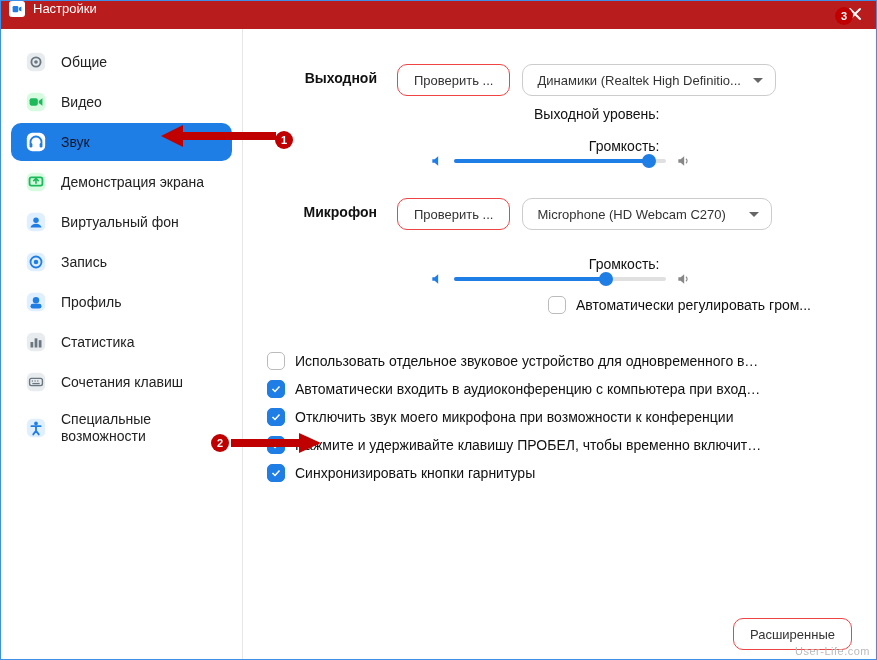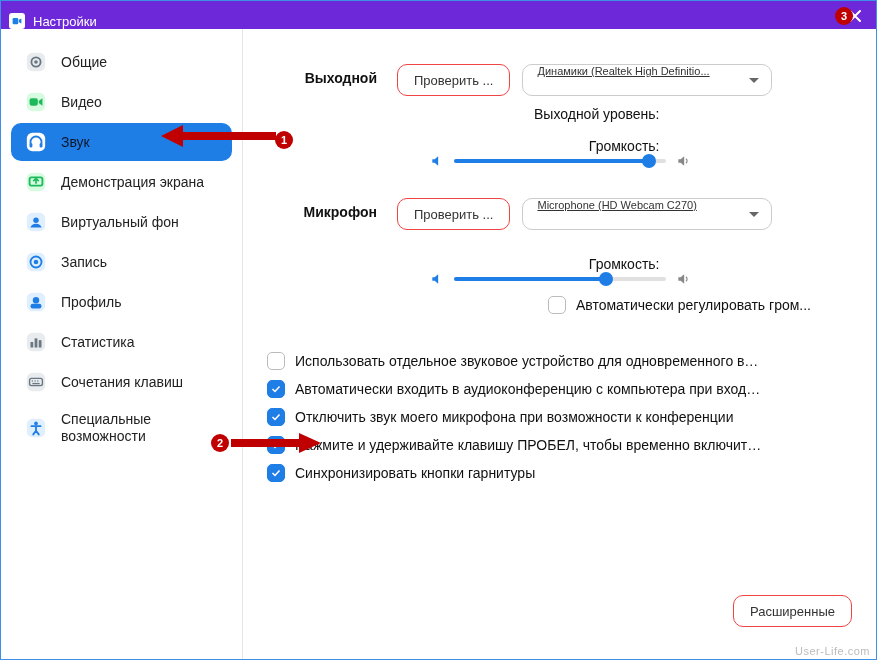--- a/index.html
+++ b/index.html
@@ -1,51 +1,51 @@
 <!DOCTYPE html>
 <html><head>
 <meta charset="utf-8">
 <style>
   * { box-sizing: border-box; margin: 0; padding: 0; font-family: -apple-system, "Segoe UI", Arial, sans-serif; }
   body { width: 877px; height: 660px; background: #fff; position: relative; overflow: hidden; border: 1px solid #3e8fe6; }
   
-  .titlebar { height: 28px; background: #6d28d9; color: #fff; display: flex; align-items: flex-end; padding: 0 8px; font-size: 13px; }
+  .titlebar { height: 28px; background: #b91c1c; color: #fff; display: flex; align-items: flex-start; padding: 0 8px; font-size: 13px; }
   .titlebar .app-icon { width: 16px; height: 16px; background: #fff; border-radius: 3px; margin-right: 8px; display: flex; align-items: center; justify-content: center; color: #1f7de6; font-size: 10px; }
   .titlebar .title { flex: 1; }
   .titlebar .close { width: 26px; height: 26px; display: flex; align-items: center; justify-content: center; cursor: pointer; font-size: 18px; }
   
   .main { display: flex; height: calc(100% - 28px); }
   .sidebar { width: 242px; padding: 14px 10px 6px 10px; border-right: 1px solid #e6e6e6; }
   .sidebar-item { display: flex; align-items: center; gap: 14px; padding: 8px 14px; border-radius: 10px; color: #222; font-size: 14px; cursor: pointer; margin-bottom: 2px; }
   .sidebar-item.active { background: #1f7de6; color: #0f172a; }
   .sidebar-icon { width: 22px; height: 22px; display: flex; align-items: center; justify-content: center; flex-shrink: 0; }
   .sidebar-item .label { line-height: 1.2; }
   .content { flex: 1; padding: 35px 24px 24px 24px; position: relative; overflow: hidden; }
   .section { display: flex; margin-bottom: 10px; }
   .section-label { width: 130px; text-align: right; font-weight: 700; font-size: 14px; color: #111; padding-right: 20px; padding-top: 6px; }
   .section-body { flex: 1; }
   .row { display: flex; align-items: center; margin-bottom: 16px; flex-direction: column; }
   .row .rlabel { width: 180px; text-align: right; font-size: 14px; color: #111; padding-right: 10px; }
   .btn { height: 32px; border: 1px solid #ef4444; border-radius: 10px; background: #fff; font-size: 13px; color: #333; padding: 0 16px; cursor: pointer; display: inline-flex; align-items: center; }
-  .select { height: 32px; border: 1px solid #ccc; border-radius: 10px; background: #fff; font-size: 11px; color: #333; padding: 0 34px 0 14px; cursor: pointer; display: inline-flex; align-items: flex-start; position: relative; min-width: 250px; white-space: nowrap; overflow: hidden; text-overflow: ellipsis; text-decoration: underline; }
+  .select { height: 32px; border: 1px solid #ccc; border-radius: 10px; background: #fff; font-size: 13px; color: #333; padding: 0 34px 0 14px; cursor: pointer; display: inline-flex; align-items: center; position: relative; min-width: 250px; white-space: nowrap; overflow: hidden; text-overflow: ellipsis; }
   .select::after { content: ""; position: absolute; right: 12px; top: 13px; border: 5px solid transparent; border-top-color: #666; }
   .slider-wrap { display: flex; align-items: center; gap: 10px; width: 260px; }
   .slider { position: relative; flex: 1; height: 4px; background: #e0e0e0; border-radius: 2px; cursor: pointer; }
   .slider .fill { position: absolute; left: 0; top: 0; height: 100%; background: #1f7de6; border-radius: 2px; }
   .slider .thumb { position: absolute; top: 50%; transform: translate(-50%, -50%); width: 14px; height: 14px; border-radius: 50%; background: #1f7de6; }
   .vol-icon { width: 14px; height: 14px; color: #1f7de6; }
   .level-bar { flex: 1; height: 4px; background: #e0e0e0; border-radius: 2px; width: 240px; }
   .checkbox-row { display: flex; align-items: center; gap: 10px; margin-bottom: 10px; font-size: 14px; color: #111; }
   .checkbox { width: 18px; height: 18px; border: 1px solid #bbb; border-radius: 5px; flex-shrink: 0; cursor: pointer; display: flex; align-items: center; justify-content: center; }
   .checkbox.checked { background: #1f7de6; border-color: #1f7de6; color: #fff; }
   .checkbox.checked svg { display: block; }
   .checkbox svg { display: none; }
   .check-list { margin-top: 10px; padding-left: 0; }
   .check-list .checkbox-row .text { white-space: nowrap; overflow: hidden; text-overflow: ellipsis; max-width: 470px; }
-  .advanced-btn { position: absolute; right: 24px; bottom: 32px; }
+  .advanced-btn { position: absolute; right: 24px; bottom: 9px; }
   
   .badge { position: absolute; width: 18px; height: 18px; background: #c00000; color: #fff; border-radius: 50%; font-size: 11px; font-weight: 700; display: flex; align-items: center; justify-content: center; z-index: 50; }
   .arrow { position: absolute; z-index: 49; }
   .section-group { margin-bottom: 30px; }
   .watermark { position:absolute; right:6px; bottom:2px; font-size:11px; color:#bbb; letter-spacing:.5px; pointer-events:none;}
 </style>
 </head>
 <body>
 
 <div class="titlebar">

